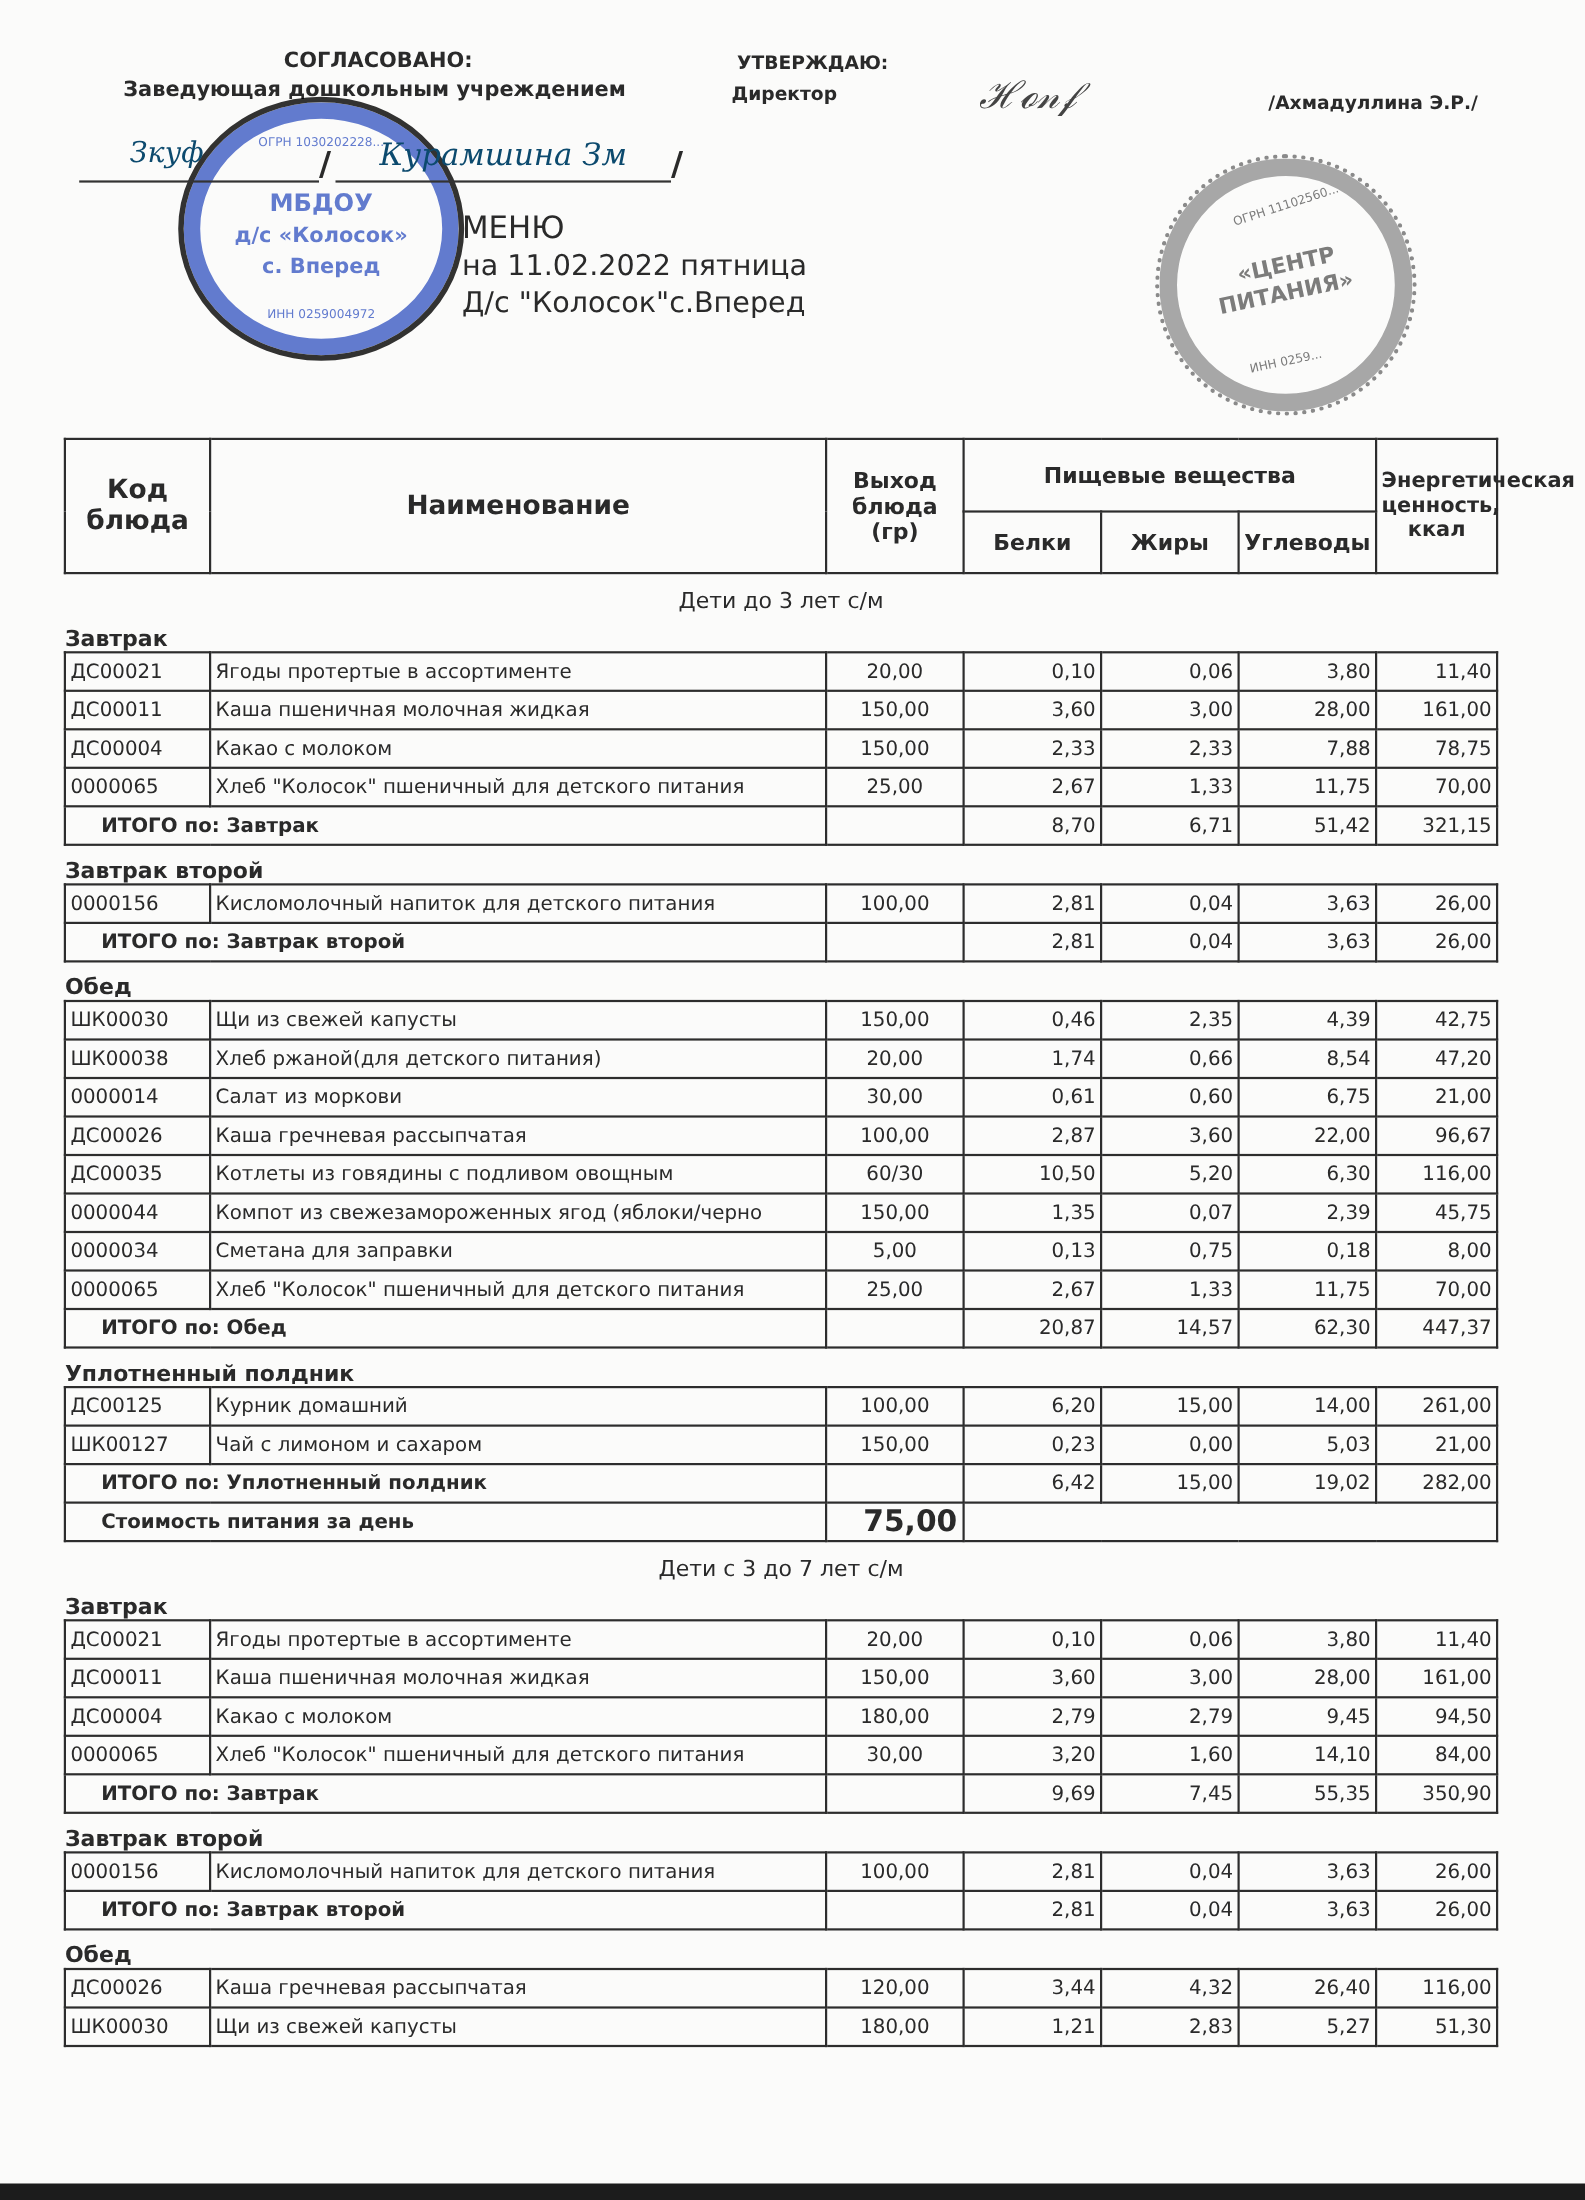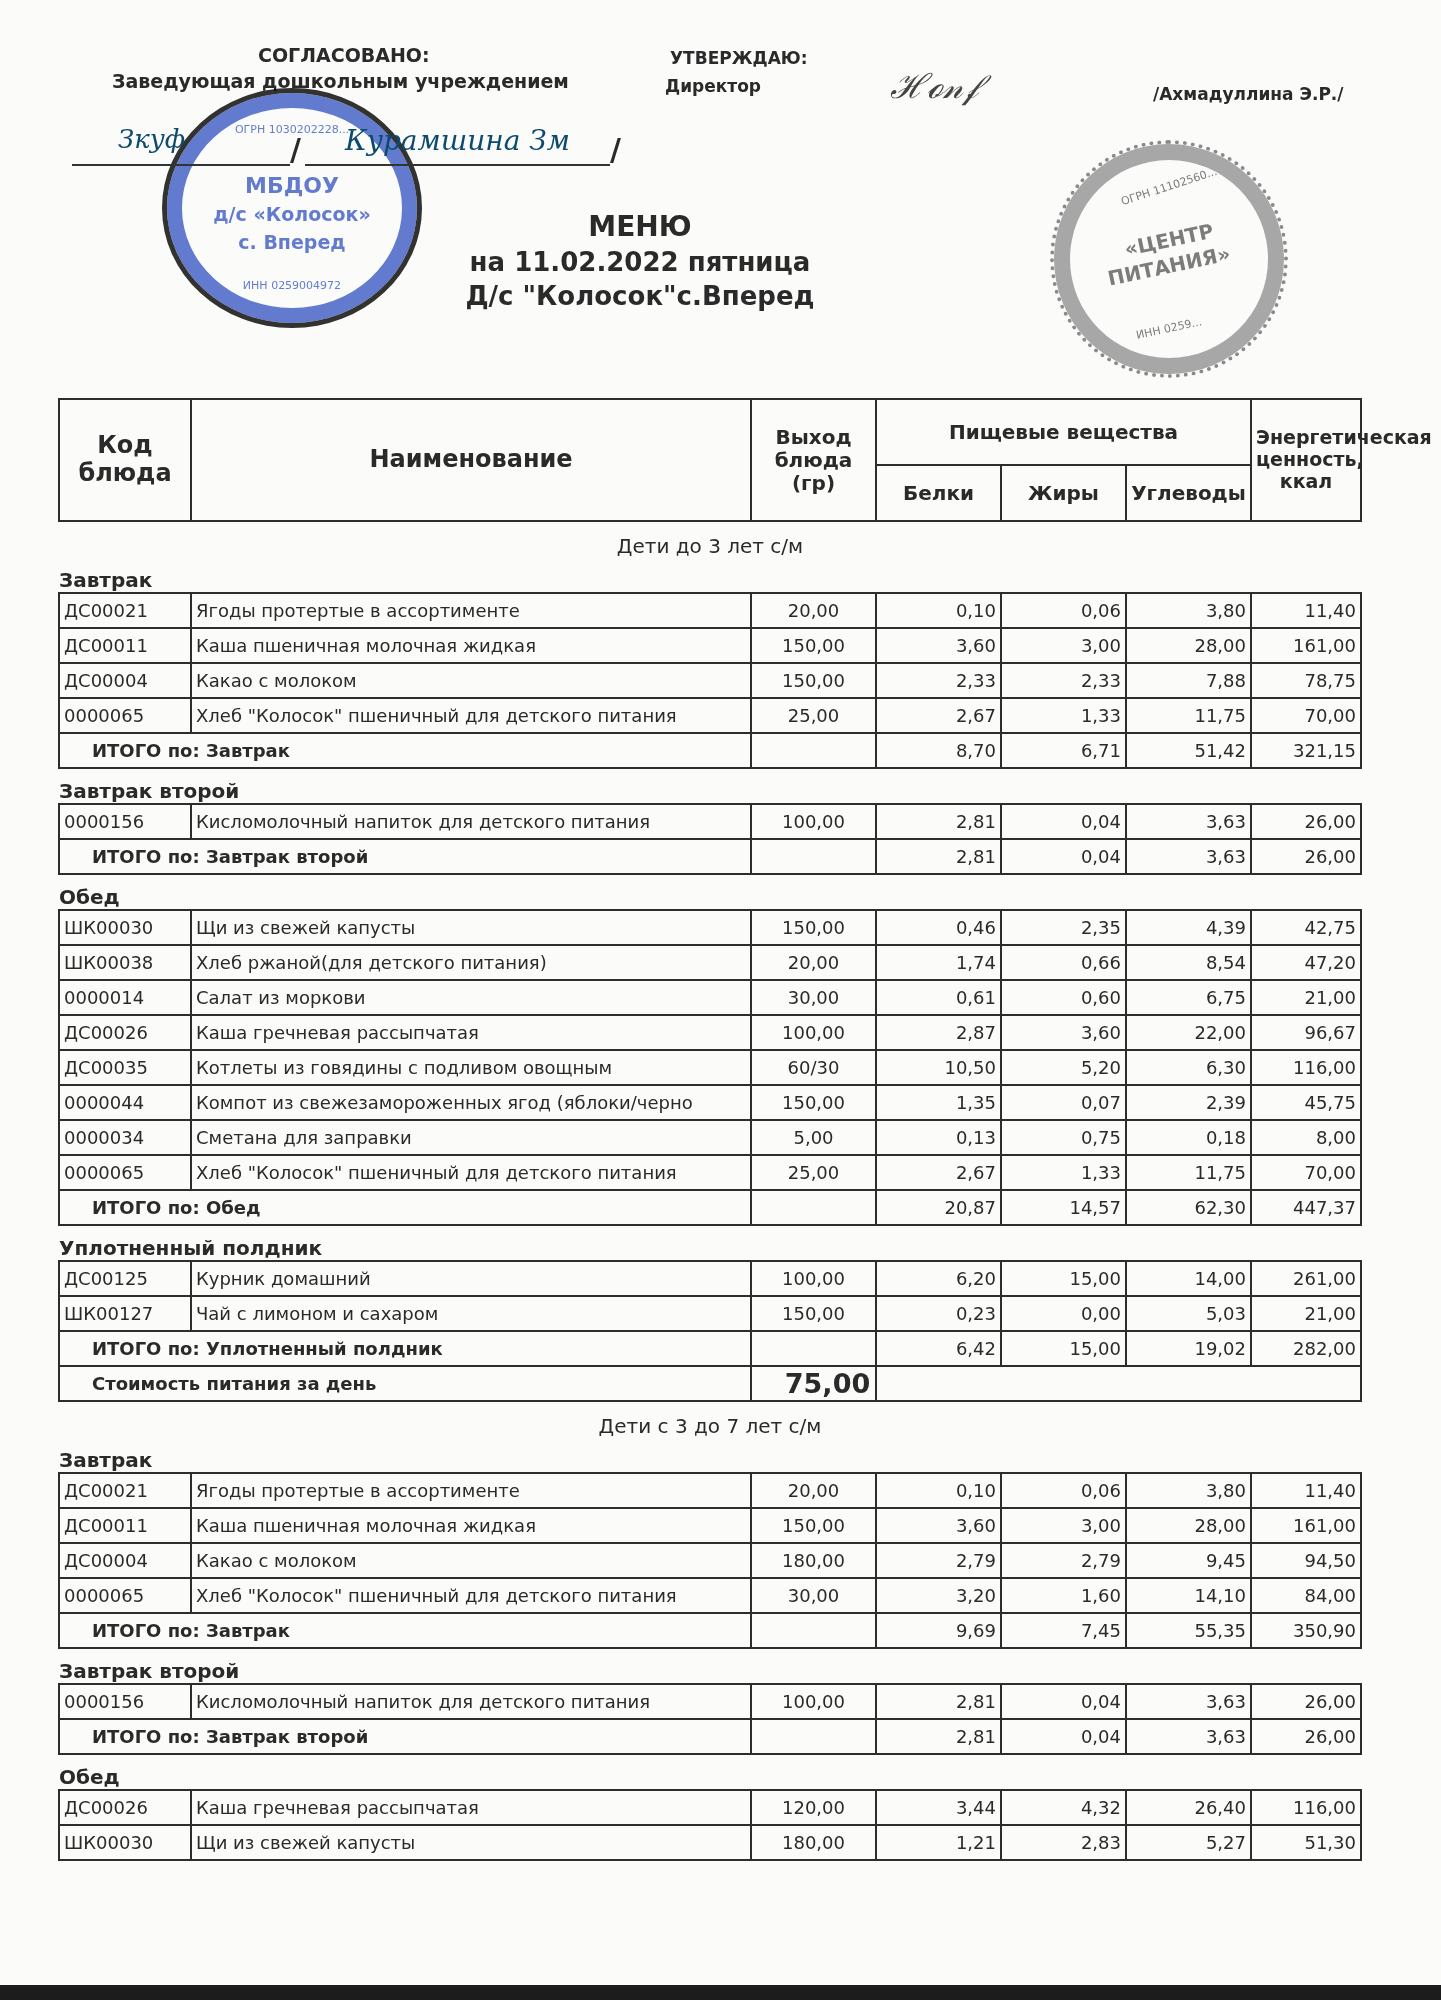--- a/index.html
+++ b/index.html
@@ -14,21 +14,21 @@
 
   
   .hdr-left-title { position: absolute; left: 258px; top: 44px; font-size: 19px; font-weight: bold; }
   .hdr-left-sub { position: absolute; left: 112px; top: 70px; font-size: 19px; font-weight: bold; }
   .hdr-right-title { position: absolute; left: 670px; top: 48px; font-size: 17px; font-weight: bold; }
   .hdr-right-sub { position: absolute; left: 665px; top: 76px; font-size: 17px; font-weight: bold; }
   .hdr-right-name { position: absolute; left: 1153px; top: 84px; font-size: 17px; font-weight: bold; }
   .sign-line { position: absolute; top: 164px; height: 0; border-top: 2px solid #333; }
   .sign-slash { position: absolute; font-size: 30px; font-weight: bold; }
   .handwriting { position: absolute; font-family: "DejaVu Serif", serif; font-style: italic; color: #0c4a6e; font-size: 26px; }
-  .title-block { position: absolute; left: 420px; top: 190px; width: 440px; text-align: center; font-weight: bold; margin-top: 20px; }
+  .title-block { position: absolute; left: 420px; top: 190px; width: 440px; font-weight: normal; }
   .title-block .t1 { font-size: 28px; }
   .title-block .t2, .title-block .t3 { font-size: 26px; margin-top: 4px; }
 
   
   .stamp-blue {
     position: absolute; left: 162px; top: 88px; width: 250px; height: 230px;
     border: 5px solid #000000; border-radius: 50%; color: #3d5cc4; opacity: 0.8;
     box-shadow: inset 0 0 0 12px transparent, inset 0 0 0 15px #3d5cc4;
   }
   .stamp-blue .s1 { position: absolute; top: 80px; width: 100%; text-align: center; font-size: 22px; font-weight: bold; }

